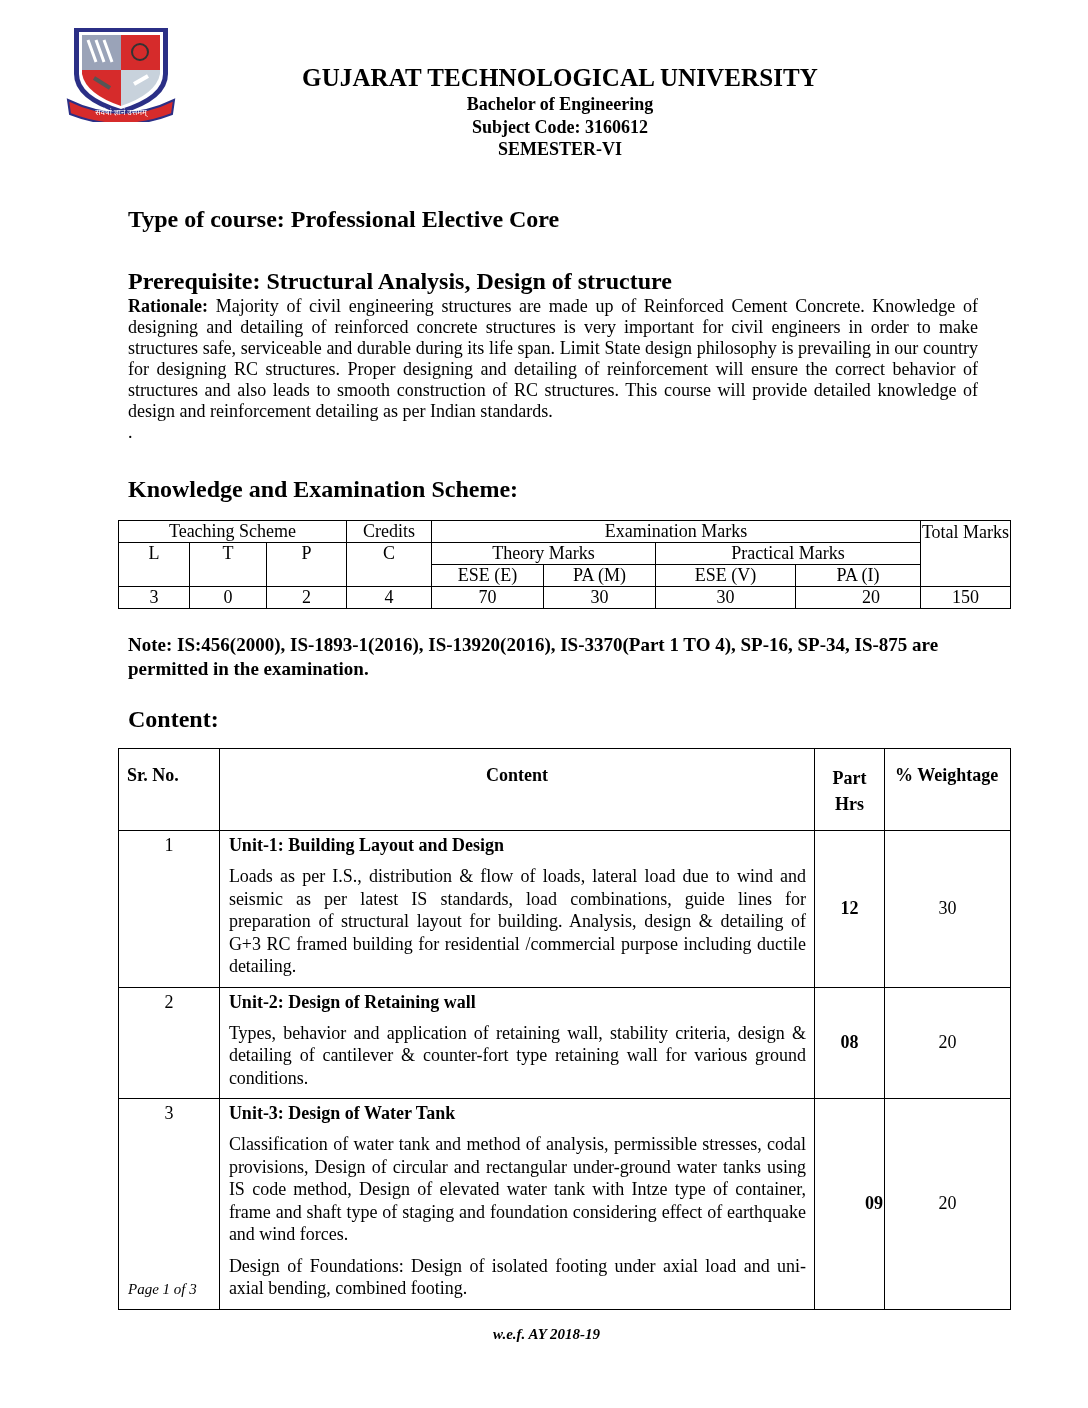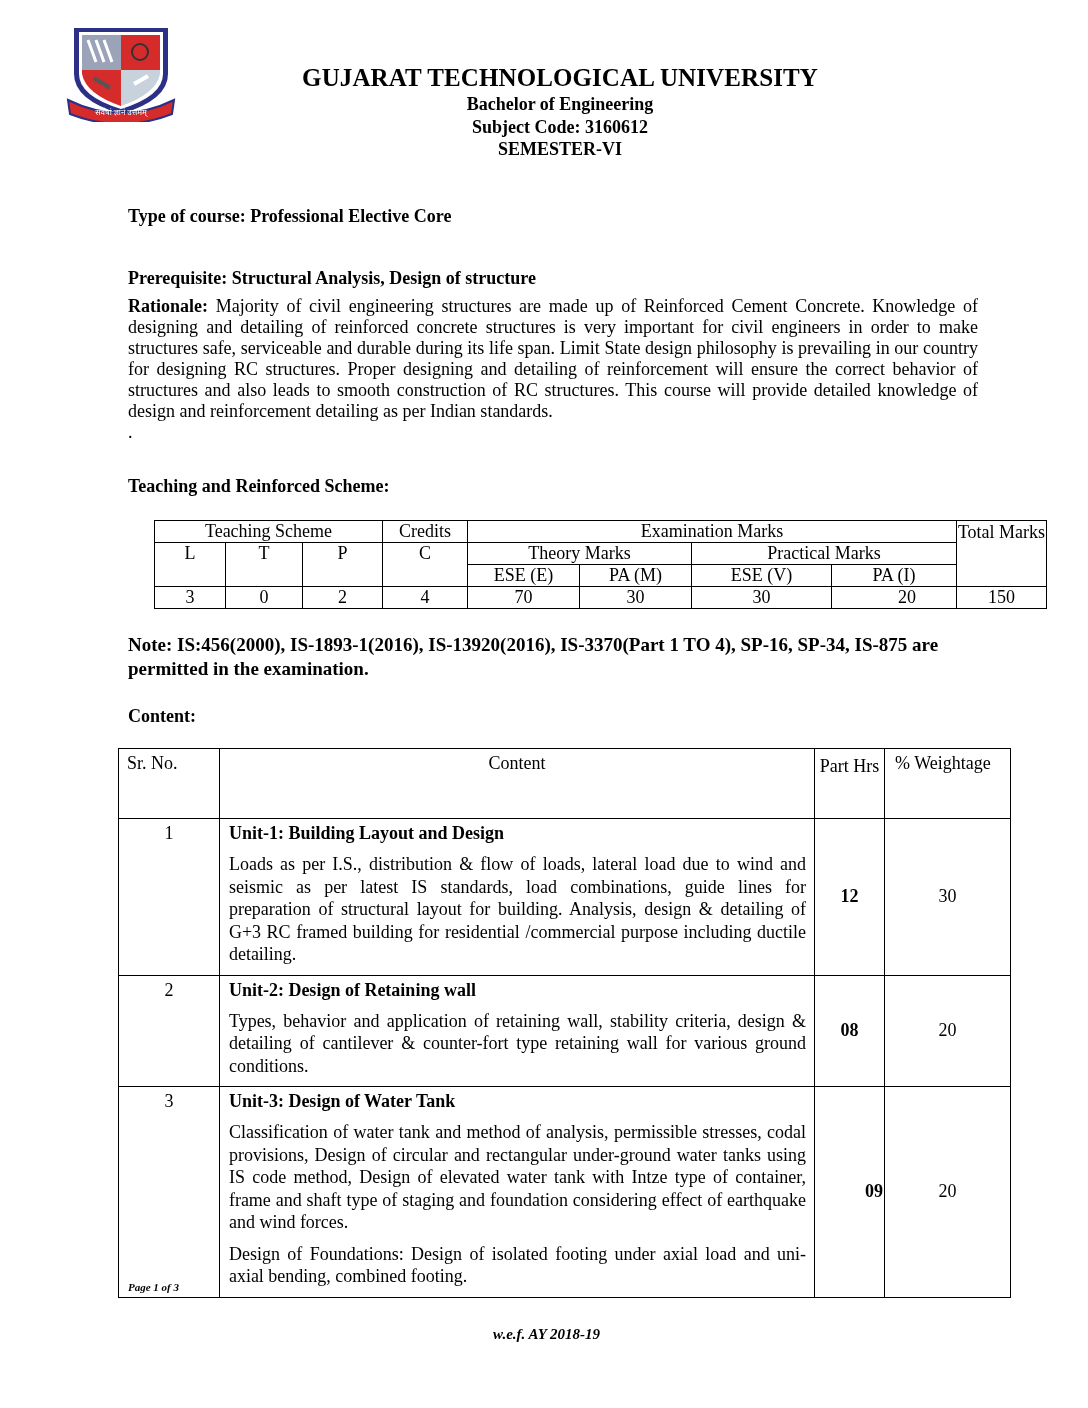--- a/index.html
+++ b/index.html
@@ -3,33 +3,33 @@
 <meta charset="utf-8">
 <style>
   html, body { margin: 0; padding: 0; background: #ffffff; }
   body { width: 1088px; height: 1408px; position: relative; overflow: hidden;
          font-family: "Liberation Serif", "DejaVu Serif", serif; color: #000; }
   .abs { position: absolute; }
   .logo { left: 66px; top: 22px; width: 110px; height: 100px; }
   .header { left: 280px; top: 63px; width: 560px; text-align: center; font-weight: bold; }
   .header .uni { font-size: 25px; line-height: 30px; letter-spacing: 0.1px; }
   .header .sub { font-size: 18px; line-height: 22.5px; }
-  .bold-line { font-weight: bold; font-size: 18px; left: 128px; }
+  .bold-line { font-weight: bold; font-size: 24px; left: 128px; }
   .rationale { left: 128px; top: 296px; width: 850px; font-size: 18px; line-height: 21px; text-align: justify; }
   .rationale b { font-weight: bold; }
   table { border-collapse: collapse; }
-  .scheme { position: absolute; left: 118px; top: 520px; width: 893px; font-size: 18px; margin-left: 36px; }
+  .scheme { position: absolute; left: 118px; top: 520px; width: 893px; font-size: 18px; }
   .scheme td { border: 1.5px solid #000; text-align: center; padding: 0; height: 21px; line-height: 21px; }
   .note { left: 128px; top: 617px; width: 880px; font-size: 19px; font-weight: bold; line-height: 24px; margin-top: 16px; }
   .content-tbl { position: absolute; left: 118px; top: 748px; width: 893px; font-size: 18px; }
   .content-tbl td { border: 1.5px solid #000; vertical-align: top; }
-  .content-tbl th { border: 1.5px solid #000; font-weight: normal; vertical-align: top; padding-top: 4px; height: 64px; }
+  .content-tbl th { border: 1.5px solid #000; font-weight: bold; vertical-align: top; padding-top: 16px; height: 64px; }
   .unit-title { font-weight: bold; margin: 0 0 9px 0; }
   .unit-desc { text-align: justify; line-height: 22.5px; margin: 0 0 9px 0; }
-  .footer-page { left: 128px; top: 1281px; font-size: 11px; font-style: italic; font-weight: bold; }
+  .footer-page { left: 128px; top: 1281px; font-size: 15px; font-style: italic; font-weight: normal; }
   .footer-wef { left: 493px; top: 1326px; font-size: 15px; font-style: italic; font-weight: bold; }
 </style>
 </head>
 <body>
 
 <div class="abs logo">
   <svg width="110" height="100" viewBox="0 0 110 100">
     <path d="M8,6 L102,6 L102,52 Q102,78 55,92 Q8,78 8,52 Z" fill="#2b2f86"></path>
     <path d="M13,10 L97,10 L97,52 Q97,74 55,87 Q13,74 13,52 Z" fill="#ffffff"></path>
     <path d="M16,13 L55,13 L55,48 L16,48 Z" fill="#9aa3b8"></path>
@@ -53,21 +53,21 @@
 </div>
 
 <div class="abs bold-line" style="top:206px">Type of course: Professional Elective Core</div>
 <div class="abs bold-line" style="top:268px">Prerequisite: Structural Analysis, Design of structure</div>
 
 <div class="abs rationale">
   <b>Rationale:</b><span> Majority of civil engineering structures are made up of Reinforced Cement Concrete. Knowledge of designing and detailing of reinforced concrete structures is very important for civil engineers in order to make structures safe, serviceable and durable during its life span. Limit State design philosophy is prevailing in our country for designing RC structures. Proper designing and detailing of reinforcement will ensure the correct behavior of structures and also leads to smooth construction of RC structures. This course will provide detailed knowledge of design and reinforcement detailing as per Indian standards.</span>
   <div>.</div>
 </div>
 
-<div class="abs bold-line" style="top:476px">Teaching and Reinforced Scheme:</div>
+<div class="abs bold-line" style="top:476px">Knowledge and Examination Scheme:</div>
 
 <table class="scheme">
   <colgroup>
     <col style="width:71px">
       <col style="width:77px">
       <col style="width:80px">
       <col style="width:85px">
     <col style="width:112px">
       <col style="width:112px">
       <col style="width:140px">

